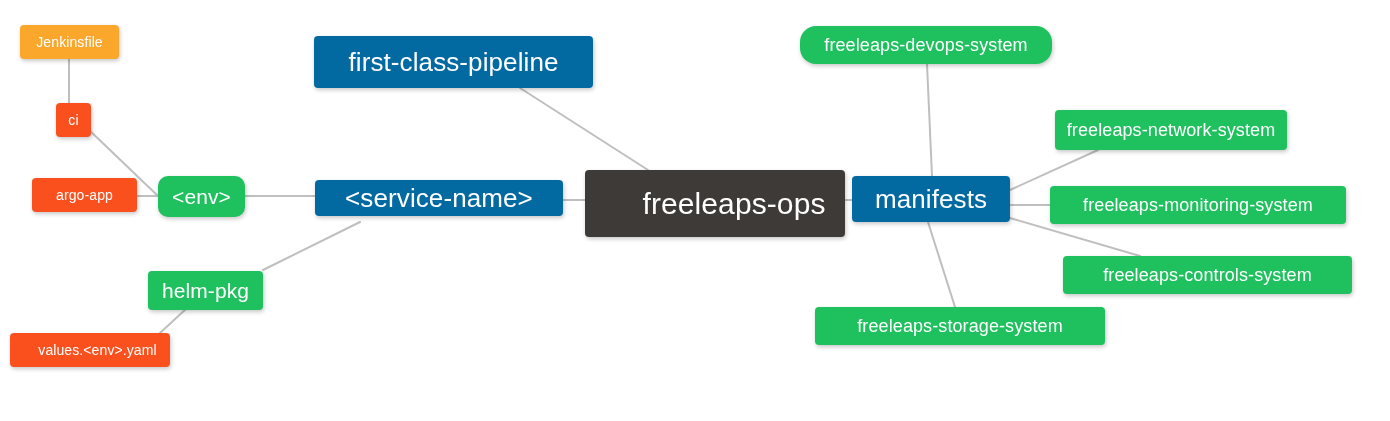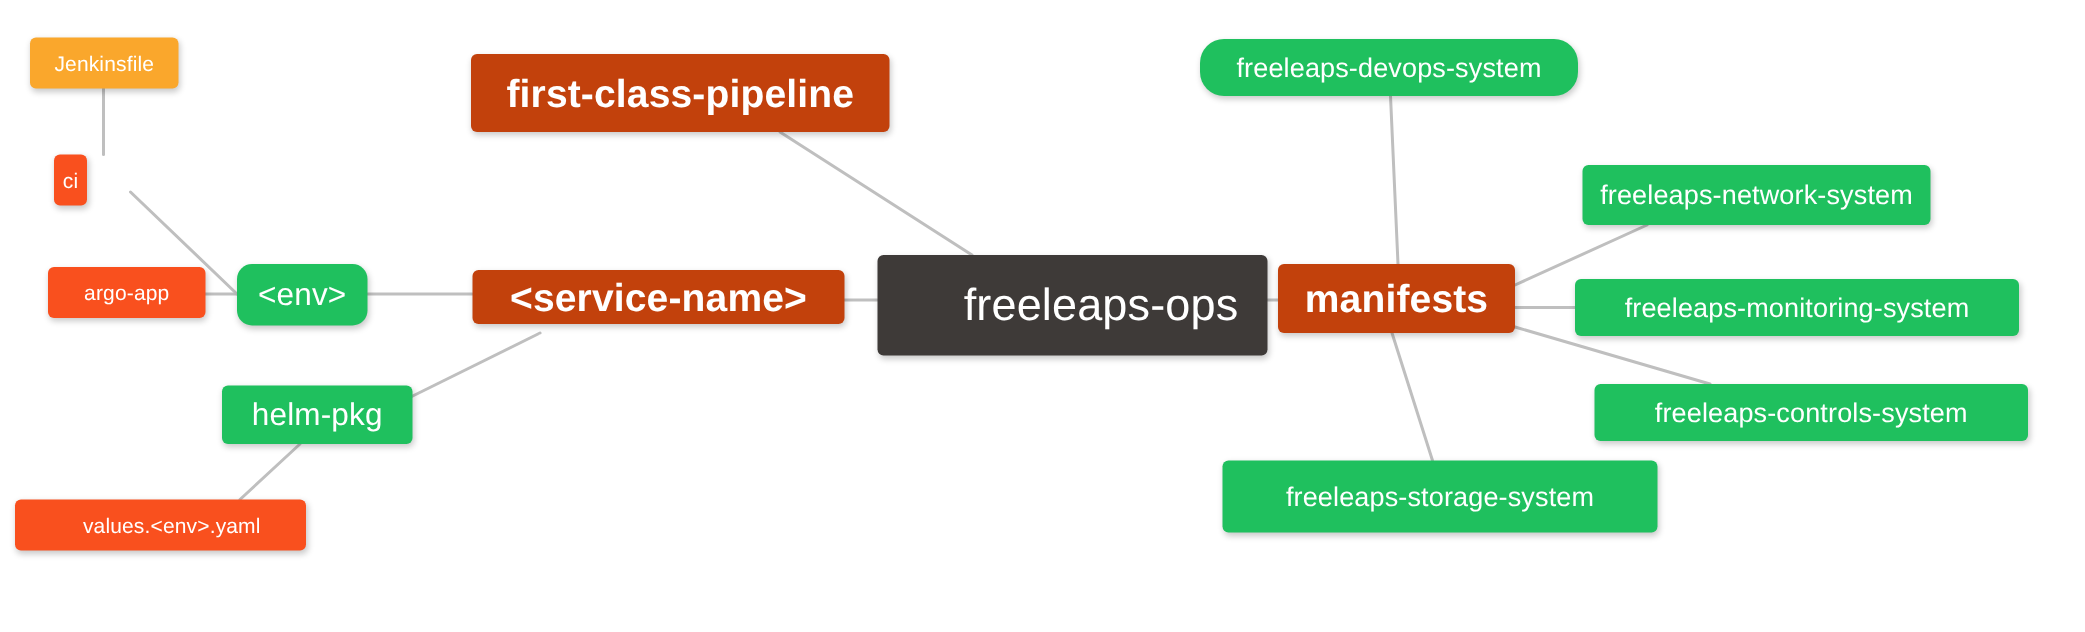--- a/index.html
+++ b/index.html
@@ -41,21 +41,21 @@
     justify-content: center;
     color: #ffffff;
     border-radius: 4px;
     white-space: nowrap;
     box-shadow: 1px 2px 4px rgba(0,0,0,0.22);
     letter-spacing: 0.1px;
     line-height: 1;
     user-select: none;
   }
   .n-root   { background: #3e3a38; }
-  .n-blue   { background: #c2410c; font-weight: bold; }
+  .n-blue   { background: #0369a1; }
   .n-green  { background: #1fc05e; }
   .n-orange { background: #faa72c; }
   .n-red    { background: #f9501e; }
 
   .sz-root  { font-size: 30px; padding-left: 38px; }
   .sz-lg    { font-size: 26px; }
   .sz-md    { font-size: 21px; }
   .sz-sm    { font-size: 18px; }
   .sz-xs    { font-size: 14px; }
 </style>
@@ -74,28 +74,28 @@
       <path class="edge" d="M 563,200 L 585,200" stroke="#bfbfbf"></path>
       <path class="edge" d="M 845,200 L 852,200" stroke="#bfbfbf"></path>
       <path class="edge" d="M 932,176 L 927,64" stroke="#bfbfbf"></path>
       <path class="edge" d="M 1010,190 L 1098,150" stroke="#bfbfbf"></path>
       <path class="edge" d="M 1010,205 L 1050,205" stroke="#bfbfbf"></path>
       <path class="edge" d="M 1010,218 L 1140,256" stroke="#bfbfbf"></path>
       <path class="edge" d="M 928,222 L 955,307" stroke="#bfbfbf"></path>
     </svg>
   <div id="node-layer">
       <div class="node n-orange sz-xs" style="left: 20px; top: 25px; width: 99px; height: 34px;">Jenkinsfile</div>
-      <div class="node n-red sz-xs" style="left: 36px; top: 103px; width: 22px; height: 34px;">ci</div>
+      <div class="node n-red sz-xs" style="left: 56px; top: 103px; width: 35px; height: 34px;">ci</div>
       <div class="node n-red sz-xs" style="left: 32px; top: 178px; width: 105px; height: 34px;">argo-app</div>
       <div class="node n-green sz-md" style="left: 158px; top: 176px; width: 87px; height: 41px; border-radius: 10px;">&lt;env&gt;</div>
-      <div class="node n-green sz-md" style="left: 148px; top: 257px; width: 127px; height: 39px;">helm-pkg</div>
-      <div class="node n-red sz-xs" style="left: 10px; top: 333px; width: 194px; height: 34px; padding-left: 15px;">values.&lt;env&gt;.yaml</div>
+      <div class="node n-green sz-md" style="left: 148px; top: 271px; width: 115px; height: 39px;">helm-pkg</div>
+      <div class="node n-red sz-xs" style="left: 10px; top: 333px; width: 160px; height: 34px; padding-left: 15px;">values.&lt;env&gt;.yaml</div>
       <div class="node n-blue sz-lg" style="left: 314px; top: 36px; width: 279px; height: 52px;">first-class-pipeline</div>
       <div class="node n-blue sz-lg" style="left: 315px; top: 180px; width: 248px; height: 36px;">&lt;service-name&gt;</div>
       <div class="node n-root sz-root" style="left: 585px; top: 170px; width: 260px; height: 67px;">freeleaps-ops</div>
       <div class="node n-blue sz-lg" style="left: 852px; top: 176px; width: 158px; height: 46px; text-align: right;">manifests</div>
       <div class="node n-green sz-sm" style="left: 800px; top: 26px; width: 252px; height: 38px; border-radius: 16px;">freeleaps-devops-system</div>
       <div class="node n-green sz-sm" style="left: 1055px; top: 110px; width: 232px; height: 40px;">freeleaps-network-system</div>
       <div class="node n-green sz-sm" style="left: 1050px; top: 186px; width: 296px; height: 38px;">freeleaps-monitoring-system</div>
       <div class="node n-green sz-sm" style="left: 1063px; top: 256px; width: 289px; height: 38px;">freeleaps-controls-system</div>
-      <div class="node n-green sz-sm" style="left: 815px; top: 307px; width: 290px; height: 48px;">freeleaps-storage-system</div>
+      <div class="node n-green sz-sm" style="left: 815px; top: 307px; width: 290px; height: 38px;">freeleaps-storage-system</div>
     </div>
 </div>
 
 </body></html>

